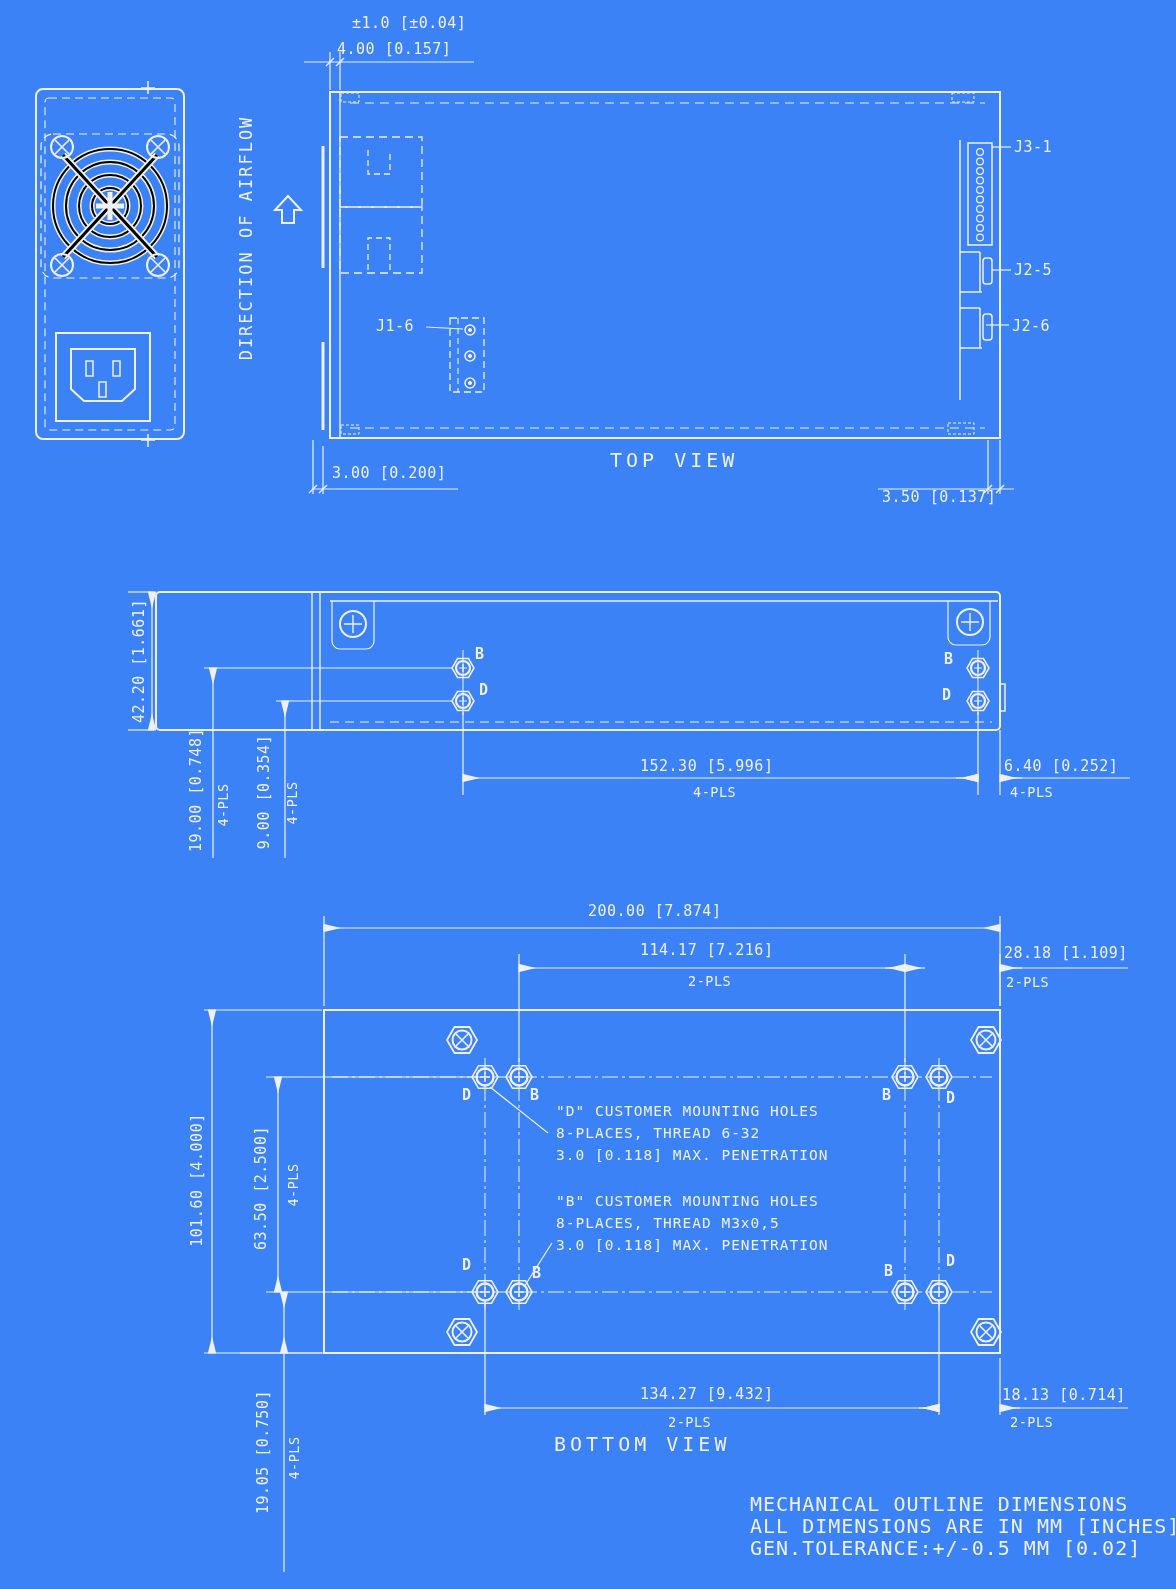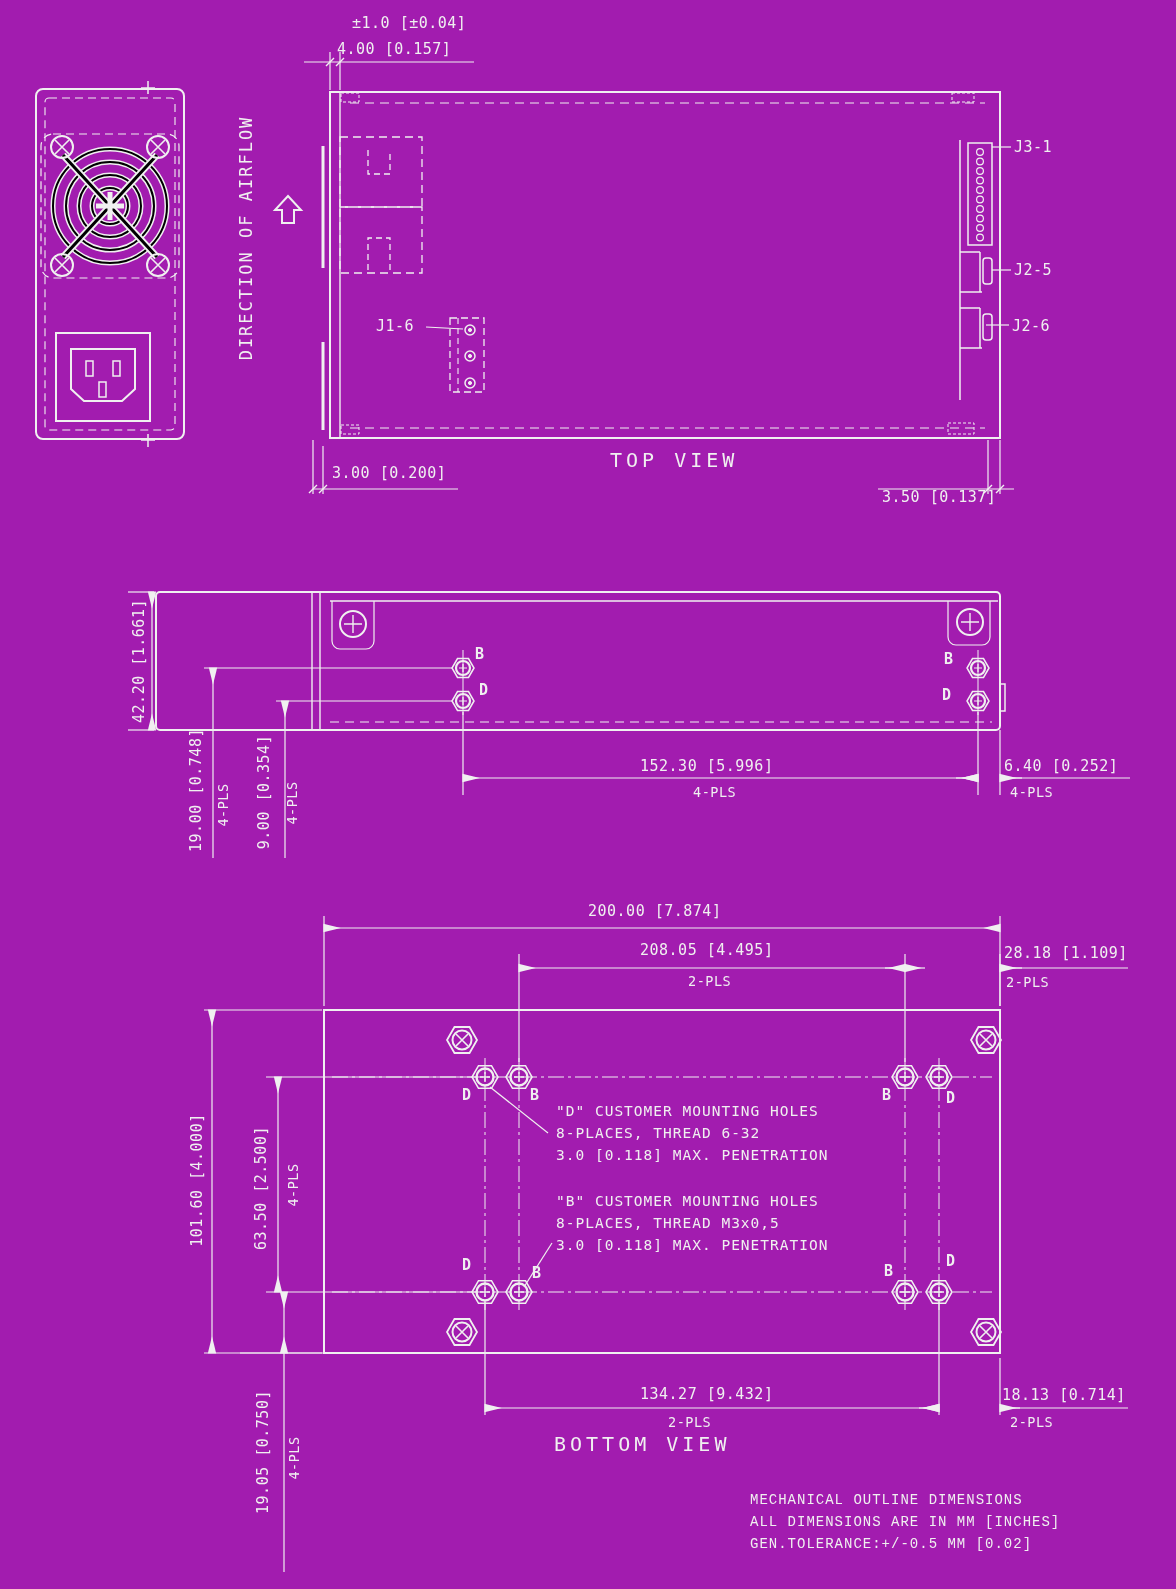--- a/index.html
+++ b/index.html
@@ -1,24 +1,24 @@
 <!DOCTYPE html>
 <html><head>
 <meta charset="utf-8">
 <style>
   html,body{margin:0;padding:0;background:#000;}
-  #stage{position:relative;width:1176px;height:1589px;background:#a21caf;overflow:hidden;
+  #stage{position:relative;width:1176px;height:1589px;background:#3b82f6;overflow:hidden;
          font-family:"DejaVu Sans Mono", monospace;}
   #stage svg{position:absolute;left:0;top:0;}
   .t{position:absolute;color:#f0f0f0;font-size:15px;white-space:nowrap;letter-spacing:.5px;}
   .sm{font-size:13.5px;}
   .big{font-size:20px;letter-spacing:4px;}
   .rot{transform:translate(-50%,-50%) rotate(-90deg);}
   .note{font-size:14.5px;letter-spacing:1px;}
-  .foot{font-size:14px;letter-spacing:1px;font-family:Liberation Mono, monospace;}
+  .foot{font-size:20px;letter-spacing:1px;}
   .lbl{font-size:15px;font-weight:bold;}
 </style>
 </head>
 <body>
 
 <div id="stage">
 
 <svg width="1176" height="1589" viewBox="0 0 1176 1589">
   <defs>
     <marker id="ma" markerWidth="15" markerHeight="9" refX="14" refY="4.5" orient="auto-start-reverse">
@@ -273,21 +273,21 @@
   <span class="t lbl" style="left:475px;top:645px">B</span>
   <span class="t lbl" style="left:479px;top:681px">D</span>
   <span class="t lbl" style="left:944px;top:650px">B</span>
   <span class="t lbl" style="left:942px;top:686px">D</span>
   <span class="t" style="left:640px;top:757px">152.30 [5.996]</span>
   <span class="t sm" style="left:693px;top:784px">4-PLS</span>
   <span class="t" style="left:1004px;top:757px">6.40 [0.252]</span>
   <span class="t sm" style="left:1010px;top:784px">4-PLS</span>
 
   <span class="t" style="left:588px;top:902px">200.00 [7.874]</span>
-  <span class="t" style="left:640px;top:941px">208.05 [4.495]</span>
+  <span class="t" style="left:640px;top:941px">114.17 [7.216]</span>
   <span class="t sm" style="left:688px;top:973px">2-PLS</span>
   <span class="t" style="left:1004px;top:944px">28.18 [1.109]</span>
   <span class="t sm" style="left:1006px;top:974px">2-PLS</span>
   <span class="t rot" style="left:197px;top:1180px">101.60 [4.000]</span>
   <span class="t rot" style="left:261px;top:1188px">63.50 [2.500]</span>
   <span class="t rot sm" style="left:293px;top:1185px">4-PLS</span>
 
   <span class="t lbl" style="left:462px;top:1086px">D</span>
   <span class="t lbl" style="left:530px;top:1086px">B</span>
   <span class="t lbl" style="left:882px;top:1086px">B</span>

